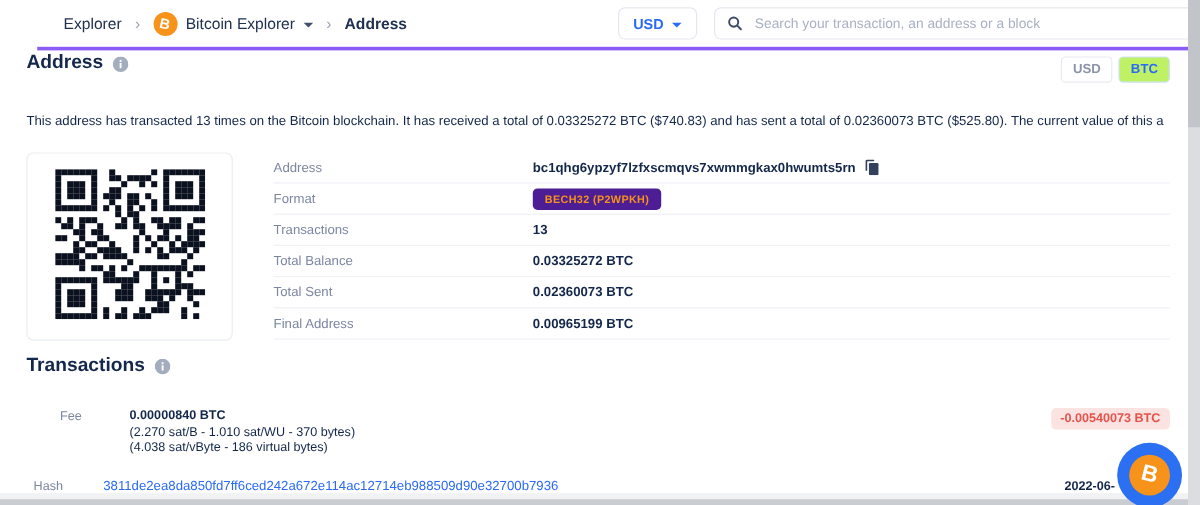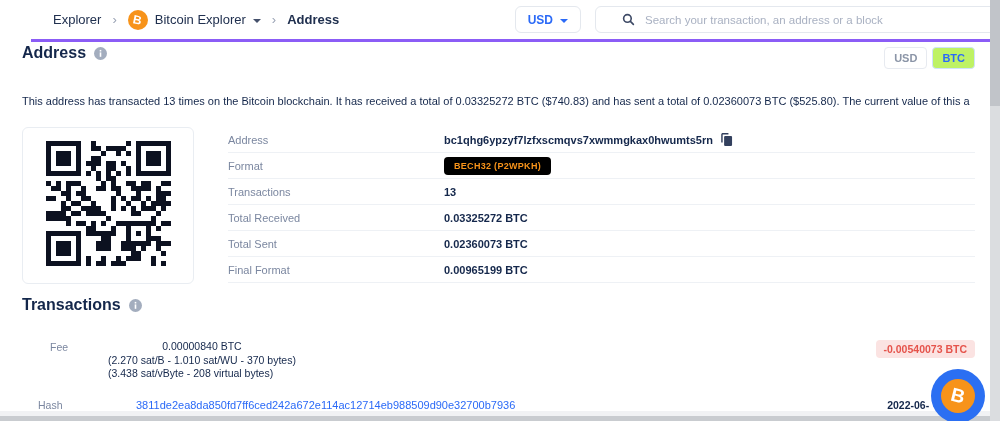--- a/index.html
+++ b/index.html
@@ -30,21 +30,21 @@
     border-top:4px solid #44506b; margin-left:7px; margin-top:2px;
   }
   .currency-btn {
     margin-left:auto; height:27px; padding:0 12px; background:#fff;
     border:1px solid #e4e8ee; border-radius:6px; display:flex; align-items:center;
     color:#2b6af7; font-weight:700; font-size:12px; cursor:pointer;
   }
   .currency-btn .caret-down { border-top-color:#2b6af7; }
   .search-box {
     margin-left:14px; width:404px; height:27px; border:1px solid #e4e8ee;
-    border-radius:6px; display:flex; align-items:center; padding:0 26px; background:#fff;
+    border-radius:6px; display:flex; align-items:center; padding:0 10px; background:#fff;
   }
   .search-box svg { flex:0 0 auto; margin-right:8px; }
   .search-box input {
     border:none; outline:none; width:100%; font-size:11.5px;
     font-family:"Liberation Sans", sans-serif; color:#14274b; background:transparent;
   }
   .search-box input::placeholder { color:#a9b1c2; }
 
   
   .sec-head { position:absolute; left:22px; display:flex; align-items:center; }
@@ -77,35 +77,35 @@
   }
   .dtable { flex:1; margin-left:34px; }
   .drow {
     display:flex; align-items:center; height:26px;
     border-bottom:1px solid #eef1f5; font-size:11px;
   }
   .drow .lbl { width:216px; color:#7b87a0; flex:0 0 auto; }
   .drow .val { color:#14274b; font-weight:600; display:flex; align-items:center;text-align:right; }
   .copy-ic { margin-left:8px; cursor:pointer; display:block; }
   .fmt-badge {
-    background:#000000; color:#f7931a; font-size:9px; font-weight:700;
+    background:#4c1d95; color:#f7931a; font-size:9px; font-weight:700;
     padding:4px 10px; border-radius:4px; letter-spacing:.3px;
   }
 
   
   .fee-block { position:absolute; top:340px; left:22px; right:25px; display:flex; align-items:flex-start;margin-left:28px; }
   .row-lbl { width:58px; color:#7b87a0; font-size:10.5px; flex:0 0 auto; padding-top:1px; }
   .fee-lines { font-size:10.5px; color:#14274b; line-height:13.5px; }
-  .fee-lines .fee-value { font-weight:400;text-align:center; }
+  .fee-lines .fee-value { font-weight:700; }
   .amount-badge {
     margin-left:auto; background:#fbe3e2; color:#e5534b; font-size:10.5px; font-weight:700;
     padding:3px 8px; border-radius:4px; white-space:nowrap;
   }
 
-  .hash-row { position:absolute; top:398px; left:38px; right:25px; display:flex; align-items:center;gap:40px; }
+  .hash-row { position:absolute; top:398px; left:28px; right:25px; display:flex; align-items:center; }
   .hash-link { color:#2b6af7; font-size:11px; text-decoration:none; cursor:pointer; }
   .tx-date { margin-left:auto; color:#14274b; font-weight:600; font-size:10.5px; display:flex; align-items:flex-start; }
   .tx-date .gap { width:40px; display:inline-block; }
 
   
   .pre-band { position:absolute; left:0; right:10px; bottom:5px; height:5px; background:#f1f2f4; }
   .hscroll  { position:absolute; left:0; right:10px; bottom:0; height:5px; background:#c9ccd0; z-index:10; }
   .vscroll  { position:absolute; right:0; top:0; width:10px; height:421px; background:#dbdde0; z-index:10; }
   .vthumb   { position:absolute; top:0; left:0; width:10px; height:106px; background:#c1c4c9; }
 
@@ -483,49 +483,49 @@
       <span class="lbl">Format</span>
       <span class="val">
           <span class="fmt-badge">BECH32 (P2WPKH)</span>
         </span>
     </div>
     <div class="drow">
       <span class="lbl">Transactions</span>
       <span class="val">13</span>
     </div>
     <div class="drow">
-      <span class="lbl">Total Received</span>
+      <span class="lbl">Total Balance</span>
       <span class="val">0.03325272 BTC</span>
     </div>
     <div class="drow">
       <span class="lbl">Total Sent</span>
       <span class="val">0.02360073 BTC</span>
     </div>
     <div class="drow">
-      <span class="lbl">Final Format</span>
+      <span class="lbl">Final Address</span>
       <span class="val">0.00965199 BTC</span>
     </div>
   </div>
 </div>
 
 <div class="sec-head tx-head">
   <h2>Transactions</h2>
   <svg class="info-ic" width="13" height="13" viewBox="0 0 13 13">
     <circle cx="6.5" cy="6.5" r="6.5" fill="#a3adbe"></circle>
     <rect x="5.7" y="5.4" width="1.6" height="4.4" fill="#fff"></rect>
     <rect x="5.7" y="2.9" width="1.6" height="1.6" fill="#fff"></rect>
   </svg>
 </div>
 
 <div class="fee-block">
   <span class="row-lbl">Fee</span>
   <div class="fee-lines">
     <div class="fee-value">0.00000840 BTC</div>
     <div>(2.270 sat/B - 1.010 sat/WU - 370 bytes)</div>
-    <div>(3.438 sat/vByte - 208 virtual bytes)</div>
+    <div>(4.038 sat/vByte - 186 virtual bytes)</div>
   </div>
   <span class="amount-badge">-0.00540073 BTC</span>
 </div>
 
 <div class="hash-row">
   <span class="row-lbl">Hash</span>
   <a class="hash-link">3811de2ea8da850fd7ff6ced242a672e114ac12714eb988509d90e32700b7936</a>
   <span class="tx-date">
     <span>2022-06-</span>
     <span class="gap"></span>

